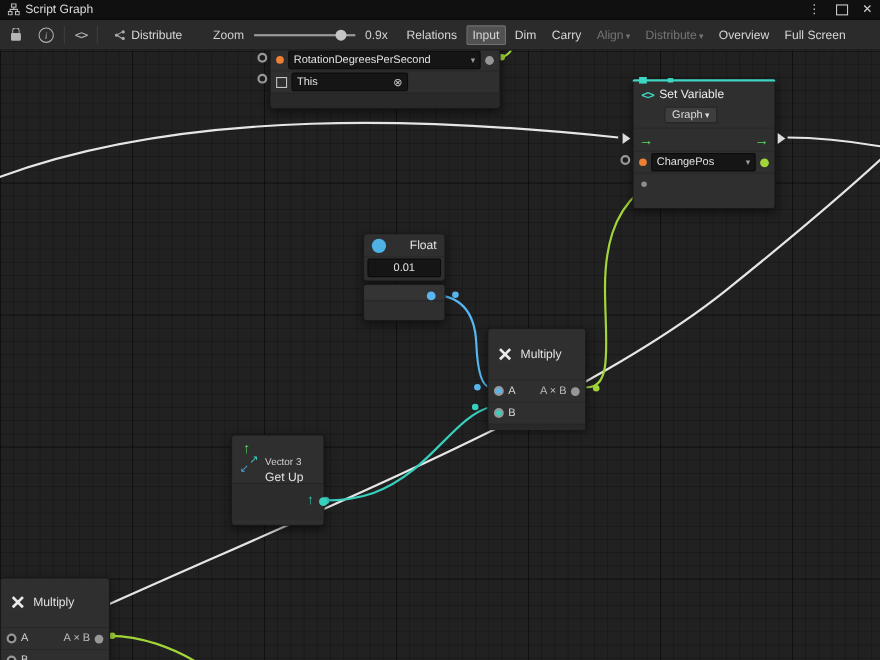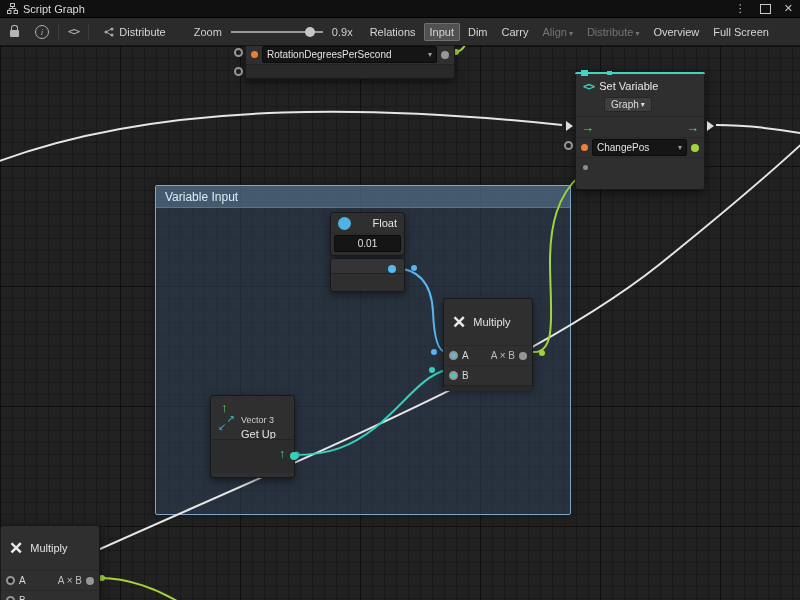--- a/index.html
+++ b/index.html
@@ -156,25 +156,20 @@
     <span class="tb-btn">Dim</span>
     <span class="tb-btn">Carry</span>
     <span class="tb-btn disabled"><span>Align</span><span class="caret">▾</span></span>
     <span class="tb-btn disabled"><span>Distribute</span><span class="caret">▾</span></span>
     <span class="tb-btn">Overview</span>
     <span class="tb-btn">Full Screen</span>
   </div>
 
   <div class="canvas">
 
-    <div class="group">
-      <div class="group-header">
-        <span>Variable Input</span>
-      </div>
-    </div>
 
     <svg class="wires" width="800" height="554" viewBox="0 0 800 554">
       <g fill="none" stroke-width="2" stroke="#e6e6e6">
         <path d="M -6 117 C 170 50, 400 62, 562 79"></path>
         <path d="M -6 551 C 260 428, 520 330, 660 218 C 742 152, 780 118, 806 94"></path>
         <path d="M 716 79 C 748 79, 778 83, 806 88"></path>
       </g>
       <g fill="none" stroke-width="2" stroke="#a2d53a">
         <path d="M 533 306 C 558 308, 550 262, 550 216 C 550 140, 582 100, 694 99"></path>
         <path d="M 450 7 C 459 7, 465 2, 467 -6"></path>
@@ -205,20 +200,27 @@
     <div class="node" style="left:245px;top:-2px;width:210px;">
       <span class="ring port-abs" style="left:-12px;top:3px;"></span>
       <span class="ring port-abs" style="left:-12px;top:22px;"></span>
       <div class="nrow" style="border-top:none;">
         <span class="odot"></span>
         <span class="field">
           <span>RotationDegreesPerSecond</span>
           <span class="caret">▾</span>
         </span>
         <span class="pdot"></span>
+      </div>
+      <div class="nrow">
+        <span class="cube-icon"></span>
+        <span class="field" style="flex:0 0 96px;">
+          <span>This</span>
+          <span class="target-glyph">⊗</span>
+        </span>
       </div>
       <div class="nfooter" style="height:13px;"></div>
     </div>
 
     <div class="node" style="left:575px;top:26px;width:130px;height:118px;">
       <span class="sv-accent"></span>
       <span class="sv-k1"></span>
       <span class="sv-k2"></span>
       <div class="sv-header">
         <div class="sv-line1">

